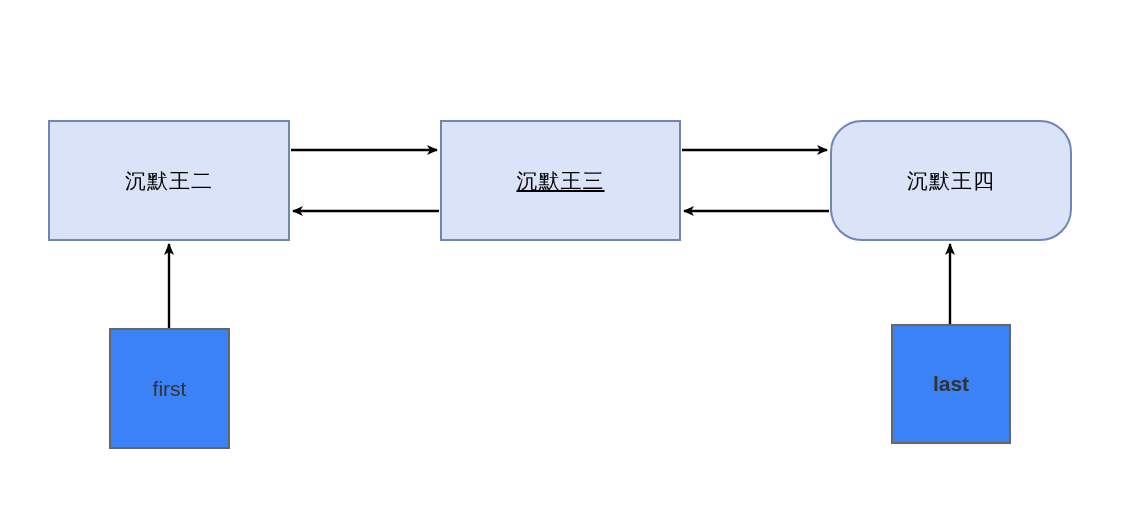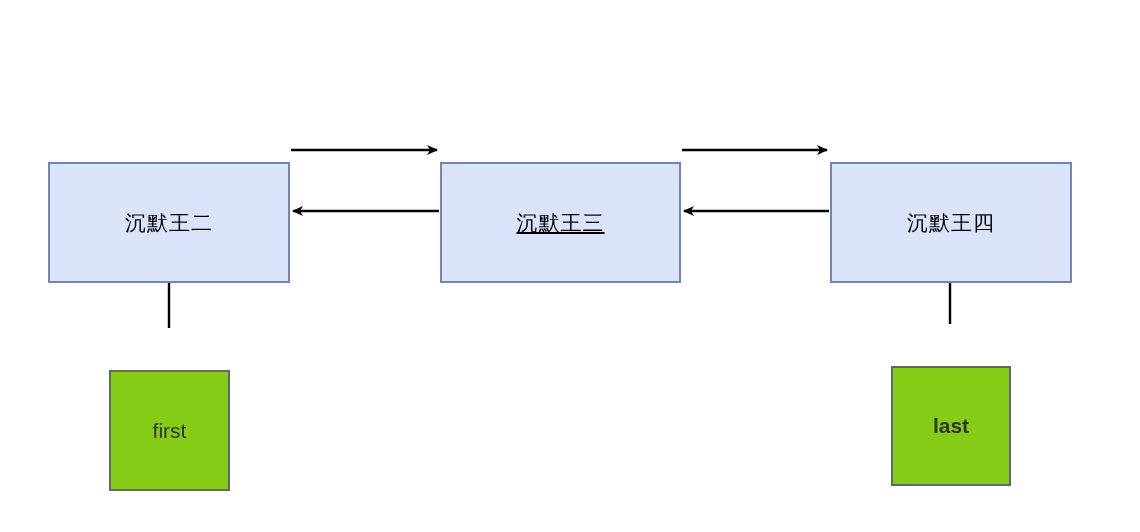--- a/index.html
+++ b/index.html
@@ -25,39 +25,38 @@
     height: 532px;
   }
   .node {
     position: absolute;
     box-sizing: border-box;
     display: flex;
     align-items: center;
     justify-content: center;
     text-align: center;
     z-index: 2;
-    margin-top: 42px;
   }
   .node-primary {
     background: #dae3f7;
     border: 2px solid #7186b8;
     font-size: 21px;
     color: #000000;
     letter-spacing: 1px;
   }
   .node-note {
-    background: #84cc16;
+    background: #3b82f6;
     border: 2px solid #666666;
     font-size: 21px;
     color: #333333;
   }
   
   #node-head   { left: 48px;  top: 120px; width: 242px; height: 121px; }
   #node-middle { left: 440px; top: 120px; width: 241px; height: 121px; text-decoration: underline; }
-  #node-tail   { left: 830px; top: 120px; width: 242px; height: 121px; }
+  #node-tail   { left: 830px; top: 120px; width: 242px; height: 121px; border-radius: 32px; }
   #node-first  { left: 109px; top: 328px; width: 121px; height: 121px; }
   #node-last   { left: 891px; top: 324px; width: 120px; height: 120px; font-weight: bold; }
 </style>
 </head>
 <body>
 
 <div id="canvas">
 
   <svg class="svg-layer" viewBox="0 0 1140 532" xmlns="http://www.w3.org/2000/svg">
     <defs>

